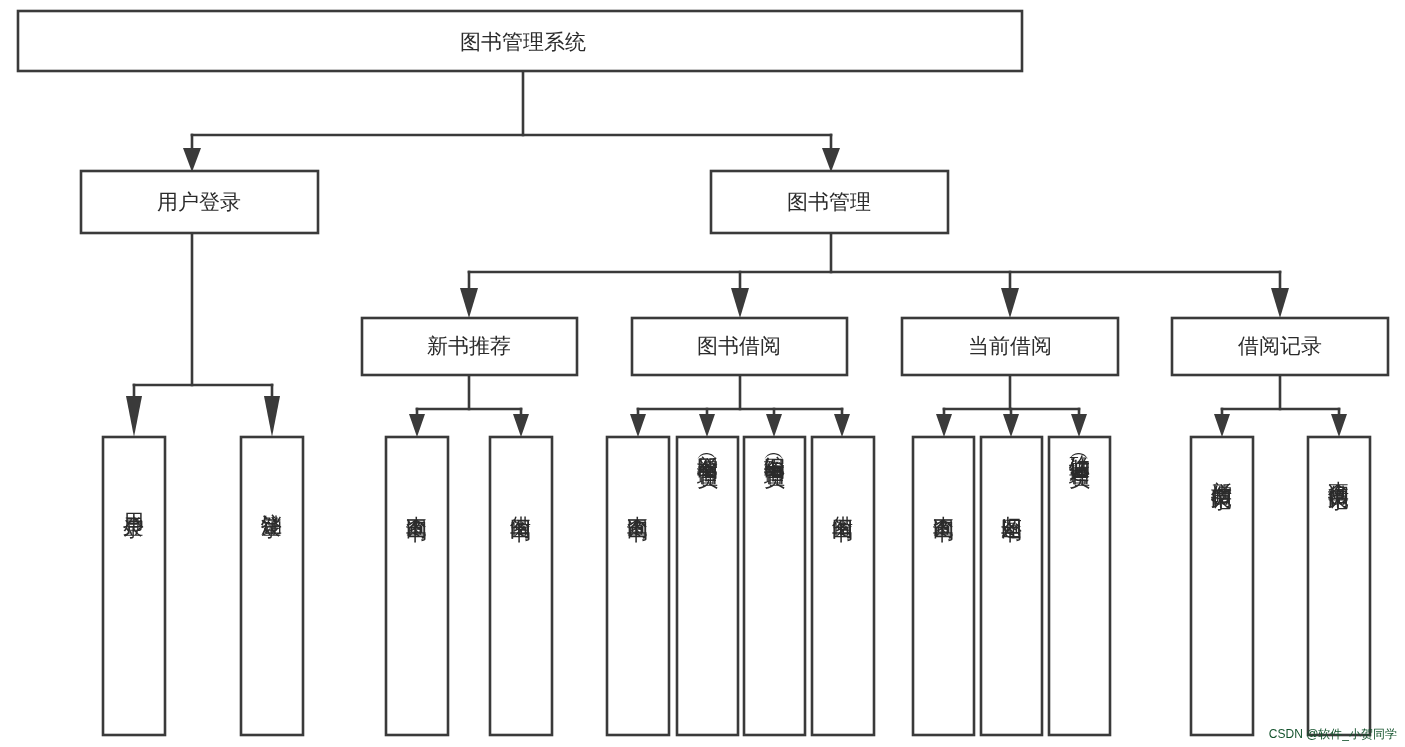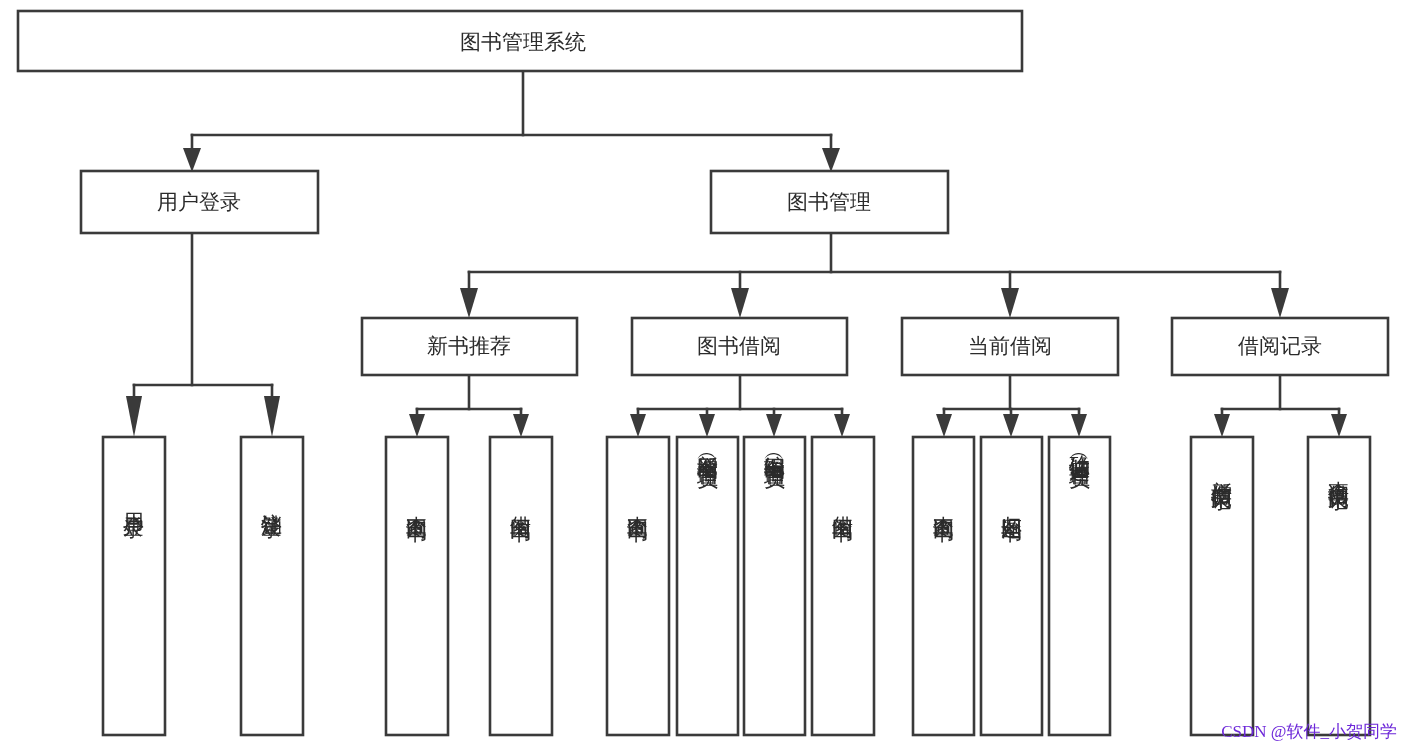--- a/index.html
+++ b/index.html
@@ -55,23 +55,23 @@
     writing-mode: vertical-rl;
     text-orientation: upright;
     glyph-orientation-vertical: 0;
     text-anchor: middle;
     letter-spacing: 2px;
   }
   .watermark {
     position: absolute;
     right: 8px;
     bottom: 4px;
-    font-family: Liberation Serif, serif;
-    font-size: 17px;
-    color: #6d28d9;
+    font-family: Liberation Sans, sans-serif;
+    font-size: 12px;
+    color: #14532d;
     white-space: nowrap;
     pointer-events: none;
   }
 </style>
 </head>
 <body>
 
 <div id="diagram-root">
   <svg class="flow" viewBox="0 0 1405 747" xmlns="http://www.w3.org/2000/svg">
 

